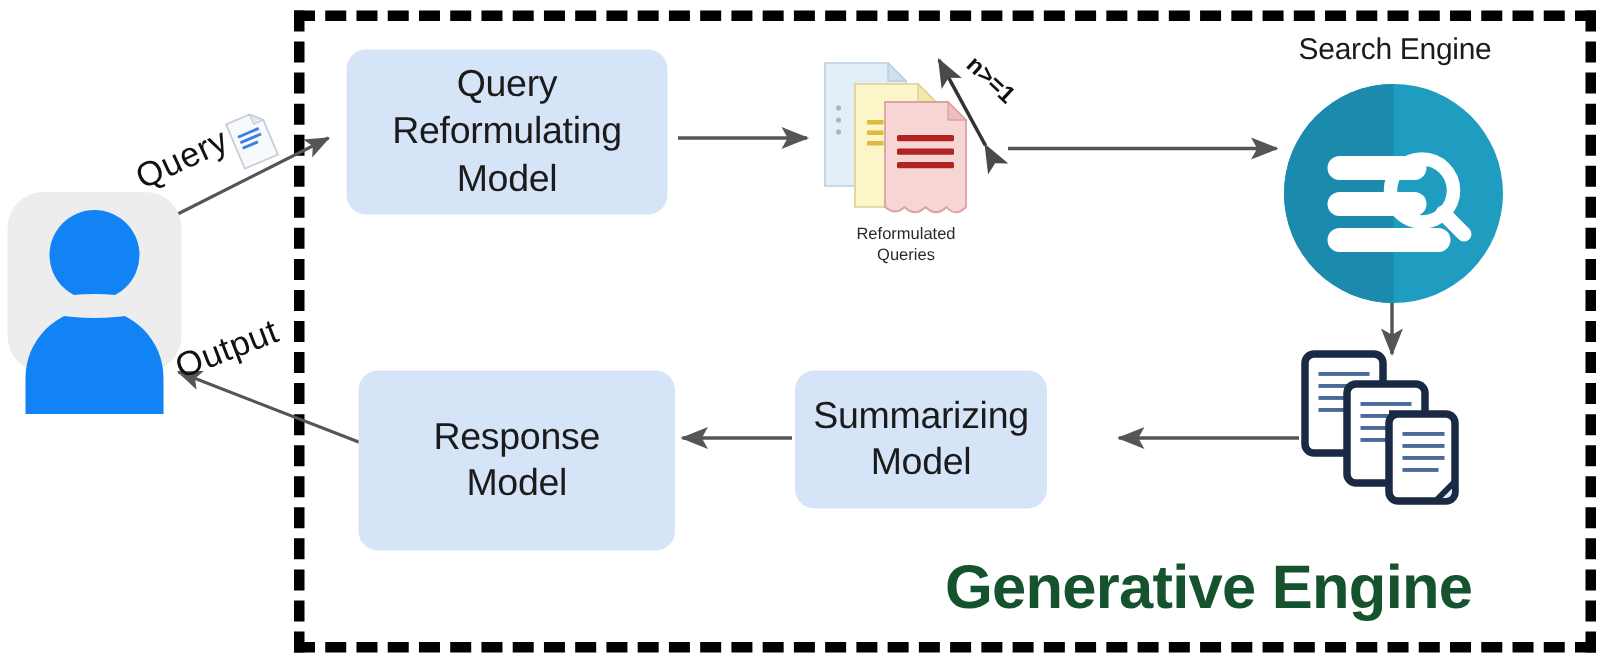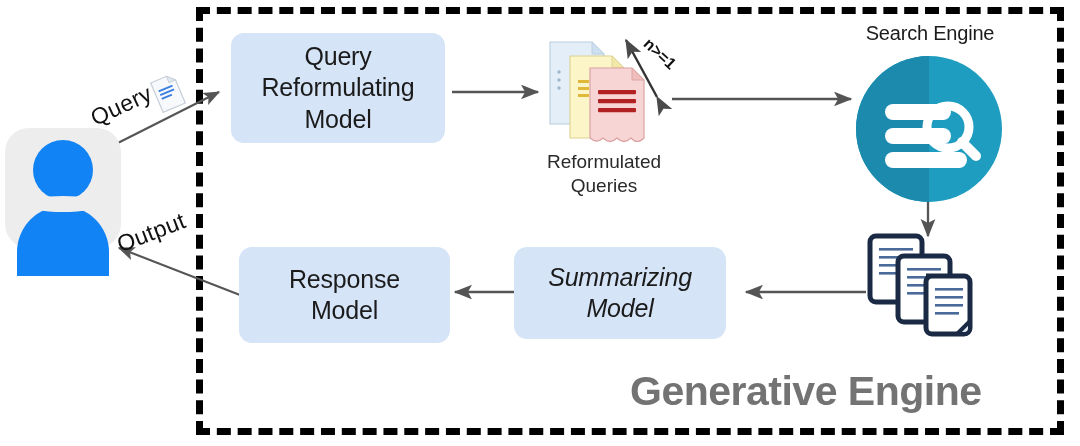--- a/index.html
+++ b/index.html
@@ -36,22 +36,22 @@
     align-items: center;
     justify-content: center;
     text-align: center;
     color: #1b1b1b;
     font-size: 25px;
     line-height: 1.26;
     letter-spacing: -0.2px;
     white-space: pre-line;
   }
   #box-query-reformulating { left: 231px; top: 33px;  width: 214px; height: 110px; }
-  #box-response           { left: 239px; top: 247px; width: 211px; height: 96px;  }
-  #box-summarizing        { left: 514px; top: 247px; width: 212px; height: 92px; font-style: italic;  }
+  #box-response           { left: 239px; top: 247px; width: 211px; height: 120px;  }
+  #box-summarizing        { left: 530px; top: 247px; width: 168px; height: 92px;  }
 
   
   #arrow-layer {
     position: absolute;
     left: 0; top: 0;
     width: 1080px; height: 446px;
     pointer-events: none;
   }
 
   
@@ -118,21 +118,21 @@
   }
 
   
   .rq-stack { position: absolute; left: 546px; top: 38px; width: 120px; height: 108px; }
   .rq-caption {
     position: absolute;
     left: 528px;
     top: 150px;
     width: 152px;
     text-align: center;
-    font-size: 19px;
+    font-size: 11px;
     line-height: 1.25;
     color: #2a2a2a;
     white-space: pre-line;
   }
   .n-label {
     position: absolute;
     left: 641px;
     top: 45px;
     font-size: 16px;
     font-weight: 600;
@@ -158,21 +158,21 @@
   
   .docs-stack { position: absolute; left: 864px; top: 232px; width: 136px; height: 112px; }
 
   
   .engine-title {
     position: absolute;
     left: 630px;
     top: 368px;
     font-size: 41px;
     font-weight: bold;
-    color: #737373;
+    color: #14532d;
     letter-spacing: -0.5px;
     text-align: center;
   }
 </style>
 </head>
 <body>
 
 <div id="stage">
 
   <div class="engine-boundary"></div>

